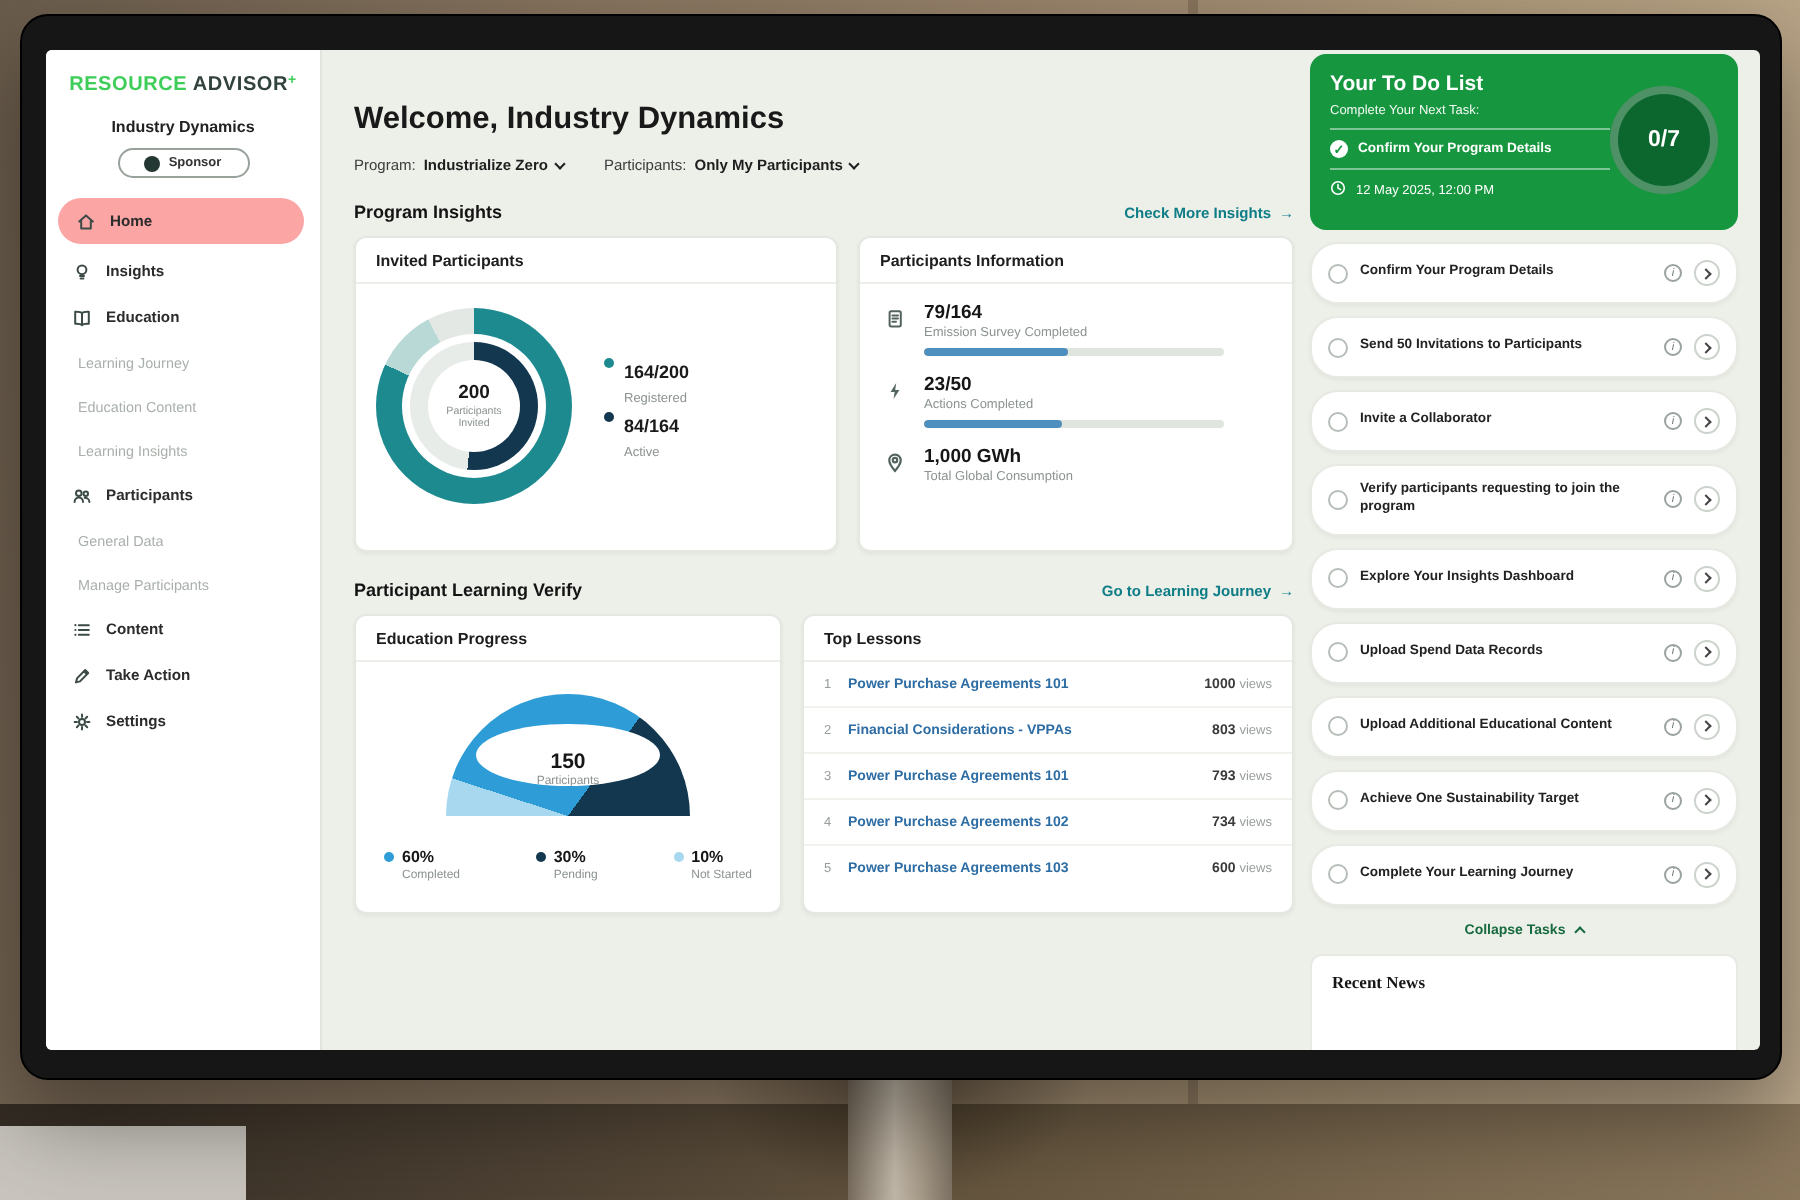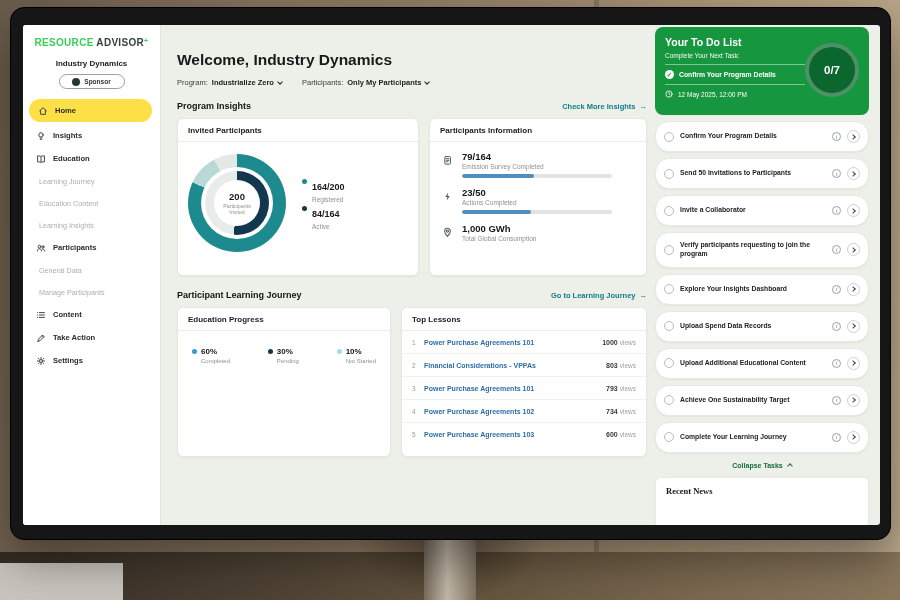--- a/index.html
+++ b/index.html
@@ -29,21 +29,21 @@
   .logo .p1 { color:#3dcd58; }
   .logo .p2 { color:#32423d; }
   .logo .plus { color:#3dcd58; font-size:7px; vertical-align:top; }
   .org { text-align:center; font-size:8px; font-weight:bold; color:#222; margin-top:11px; }
   .sponsor { margin:6px auto 10px; width:66px; height:15px; border:1px solid #98a29b; border-radius:9px;
     display:flex; align-items:center; justify-content:center; gap:4px; font-size:6.5px; font-weight:bold; color:#333; cursor:pointer; }
   .sponsor-dot { width:8px; height:8px; border-radius:50%; background:#243733; }
   .nav-item { display:flex; align-items:center; gap:7px; height:23px; padding:0 12px; font-size:7.6px;
     font-weight:bold; color:#2c2c2c; cursor:pointer; }
   .nav-item.sub { padding-left:16px; color:#a9b0ab; font-weight:normal; font-size:7.2px; height:22px; }
-  .nav-item.active { background:#fde047; border-radius:12px; margin:0 8px 2px 6px; padding-left:8px;text-align:center; }
+  .nav-item.active { background:#fca5a5; border-radius:12px; margin:0 8px 2px 6px; padding-left:8px;text-align:center; }
   .nav-icon { width:11px; display:flex; justify-content:center; color:#3c4b46; }
 
   
   .main { position:absolute; left:138px; top:0; width:494px; height:387px; padding:26px 8px 0 16px; }
   .welcome { font-size:15.5px; font-weight:bold; color:#191919; }
   .filters { display:flex; gap:20px; margin-top:9px; font-size:7.5px; color:#3c3c3c; align-items:center; }
   .filter { display:flex; align-items:center; gap:4px; cursor:pointer; }
   .filter-value { font-weight:bold; color:#1e1e1e; display:flex; align-items:center; gap:4px; }
   .cv { display:inline-block; width:4px; height:4px; border-right:1.2px solid currentColor; border-bottom:1.2px solid currentColor; }
   .cv.down { transform:rotate(45deg); margin-top:-2px; }
@@ -326,31 +326,39 @@
                   </svg></span>
               <span>
                 <div class="stat-value">1,000 GWh</div>
                 <div class="stat-label">Total Global Consumption</div>
               </span>
             </div>
           </div>
         </div>
 
         <div class="section-row">
-          <span class="section-title">Participant Learning Journey</span>
+          <span class="section-title">Participant Learning Verify</span>
           <span class="section-link">
             <span>Go to Learning Journey</span>
             <span>→</span>
           </span>
         </div>
 
         <div class="cards">
 
           <div class="card card-edu">
             <div class="card-title">Education Progress</div>
+            <div class="gauge-wrap">
+              <div class="gauge"></div>
+              <div class="gauge-hole"></div>
+              <div class="gauge-center">
+                <div class="gauge-value">150</div>
+                <div class="gauge-label">Participants</div>
+              </div>
+            </div>
             <div class="edu-legend">
               <div class="edu-item">
                 <div class="top">
                     <span class="legend-dot" style="margin-top: 0px; background: rgb(46, 156, 214);"></span>
                     <span class="edu-value">60%</span>
                   </div>
                 <div class="edu-label">Completed</div>
               </div>
               <div class="edu-item">
                 <div class="top">

